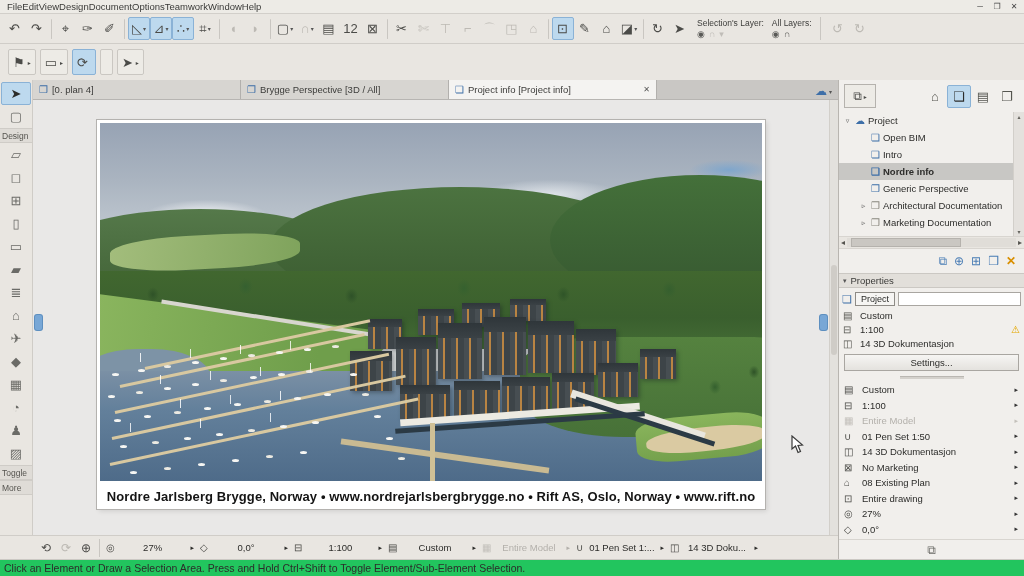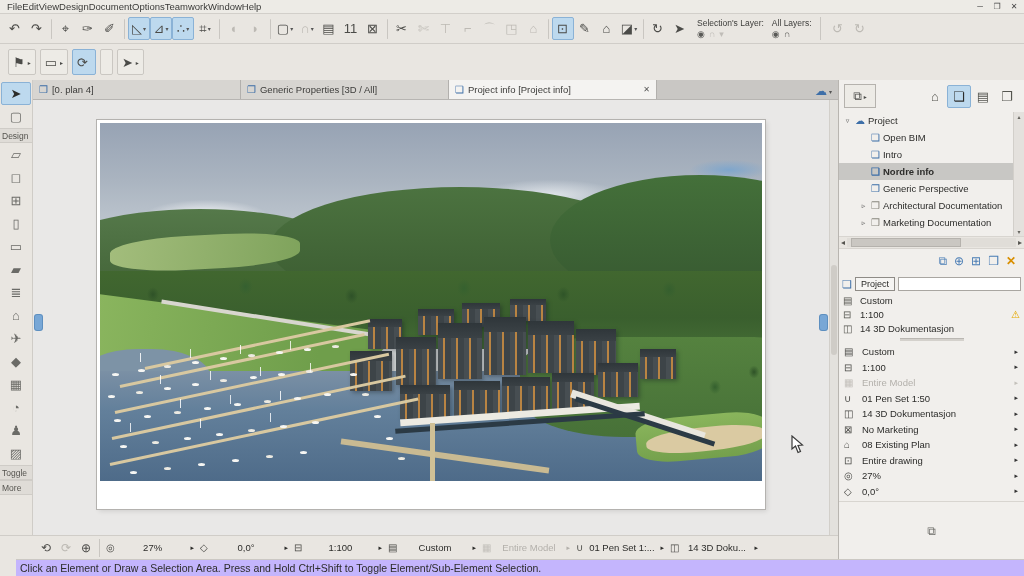--- a/index.html
+++ b/index.html
@@ -157,21 +157,21 @@
 .statusbar{position:absolute;left:0;right:186px;top:535px;height:24px;background:#e9e6e1;border-top:1px solid #d0cdc8;display:flex;align-items:center;padding-left:36px}
 .zbtn{width:20px;height:20px;display:flex;align-items:center;justify-content:center;font-size:12px;color:#4b4b48}
 .zbtn.disabled{color:#bdbab4}
 .ssep{width:1px;height:18px;background:#c9c6c1;margin:0 3px}
 .sopt{width:94px;height:20px;display:flex;align-items:center;padding:0 3px;font-size:9.5px;color:#2c2c2a}
 .sopt .qic{font-size:10px;color:#4a4a46}
 .sopt .slabel{flex:1;text-align:center}
 .sopt .arr{font-size:7px}
 .sopt.disabled{color:#b3b0ab}
 .sopt.disabled .qic{color:#c3c0bb}
-.hintbar{position:absolute;left:16px;right:0;bottom:0;height:17px;background:#c4b5fd;border-top:1px solid #cbc8c3;display:flex;align-items:center;padding-left:4px;font-size:10.5px;color:#2c2c2a}
+.hintbar{position:absolute;left:0;right:0;bottom:0;height:17px;background:#22c55e;border-top:1px solid #cbc8c3;display:flex;align-items:center;padding-left:4px;font-size:10.5px;color:#2c2c2a}
 </style>
 </head>
 <body>
 
 <div class="menubar">
   <div>
     
   <span class="menu-item"><span>File</span></span><span class="menu-item"><span>Edit</span></span><span class="menu-item"><span>View</span></span><span class="menu-item"><span>Design</span></span><span class="menu-item"><span>Document</span></span><span class="menu-item"><span>Options</span></span><span class="menu-item"><span>Teamwork</span></span><span class="menu-item"><span>Window</span></span><span class="menu-item"><span>Help</span></span></div>
   <div class="winctl">
 
@@ -244,21 +244,21 @@
       </div>
       <div class="tbtn disabled">
         <span class="g">∩</span>
         <span class="dd">▾</span>
       </div>
       <div class="tbtn">
         <span class="g">▤</span>
         <span class="dd"></span>
       </div>
       <div class="tbtn">
-        <span class="g">11</span>
+        <span class="g">12</span>
         <span class="dd"></span>
       </div>
       <div class="tbtn">
         <span class="g">⊠</span>
         <span class="dd"></span>
       </div>
       <div class="tbtn vsep"></div>
       <div class="tbtn">
         <span class="g">✂</span>
         <span class="dd"></span>
@@ -371,21 +371,21 @@
 <div class="tabbar">
   <div style="display:flex;align-items:flex-end;height:100%">
 
   <div class="tab">
         <span class="tab-ic">❒</span>
         <span class="tab-label">[0. plan 4]</span>
 
       </div>
       <div class="tab">
         <span class="tab-ic">❐</span>
-        <span class="tab-label">Generic Properties [3D / All]</span>
+        <span class="tab-label">Brygge Perspective [3D / All]</span>
 
       </div>
       <div class="tab active">
         <span class="tab-ic">❏</span>
         <span class="tab-label">Project info [Project info]</span>
         <span class="tab-close">✕</span>
       </div>
     </div>
   <div class="tw-btn">
     <span>☁</span>
@@ -496,20 +496,21 @@
       <div class="dock" style="left:45px;top:244px;width:230px"></div>
       <div class="dock" style="left:20px;top:262px;width:250px"></div>
       <div class="dock" style="left:15px;top:288px;width:280px"></div>
       <div class="dock" style="left:12px;top:314px;width:300px"></div>
       <div class="dock" style="left:10px;top:340px;width:315px"></div>
       <div class="pier-long"></div>
       <div class="pier-v"></div>
       <div class="boats"></div>
       <div class="masts"></div>
     </div>
+    <div class="caption">Nordre Jarlsberg Brygge, Norway • www.nordrejarlsbergbrygge.no • Rift AS, Oslo, Norway • www.rift.no</div>
   </div>
 
   <svg class="cursor" style="left:758px;top:335px" width="13" height="19">
     <polygon points="1,1 1,14 4.5,11 7,17.5 9.5,16.5 7,10.5 11.5,10" fill="#ffffff" stroke="#3a3a3a" stroke-width="1.2"></polygon>
   </svg>
 
   <div class="vscroll">
       <div class="thumb"></div>
     </div>
 </div>
@@ -593,20 +594,24 @@
 
   <div class="tree-actions">
 
   <span class="act"><span>⧉</span></span>
       <span class="act"><span>⊕</span></span>
       <span class="act"><span>⊞</span></span>
       <span class="act"><span>❒</span></span>
       <span class="act del"><span>✕</span></span>
     </div>
 
+  <div class="props-header">
+    <span class="col-ic">▾</span>
+    <span>Properties</span>
+  </div>
 
   <div class="prop-row1">
     <span class="pic">❏</span>
     <span class="idbtn">Project</span>
     <input class="idinput" value="" style="">
   </div>
 
   <div>
 
   <div class="prop-row">
@@ -619,20 +624,21 @@
         <span>1:100</span>
         <span class="warn">⚠</span>
       </div>
       <div class="prop-row">
         <span class="pic">◫</span>
         <span>14 3D Dokumentasjon</span>
 
       </div>
     </div>
 
+  <div class="settings-btn">Settings...</div>
 
   <div class="resizer">
       <i></i>
     </div>
 
   <div>
 
   <div class="qrow">
         <span class="qic">▤</span>
         <span>Custom</span>

